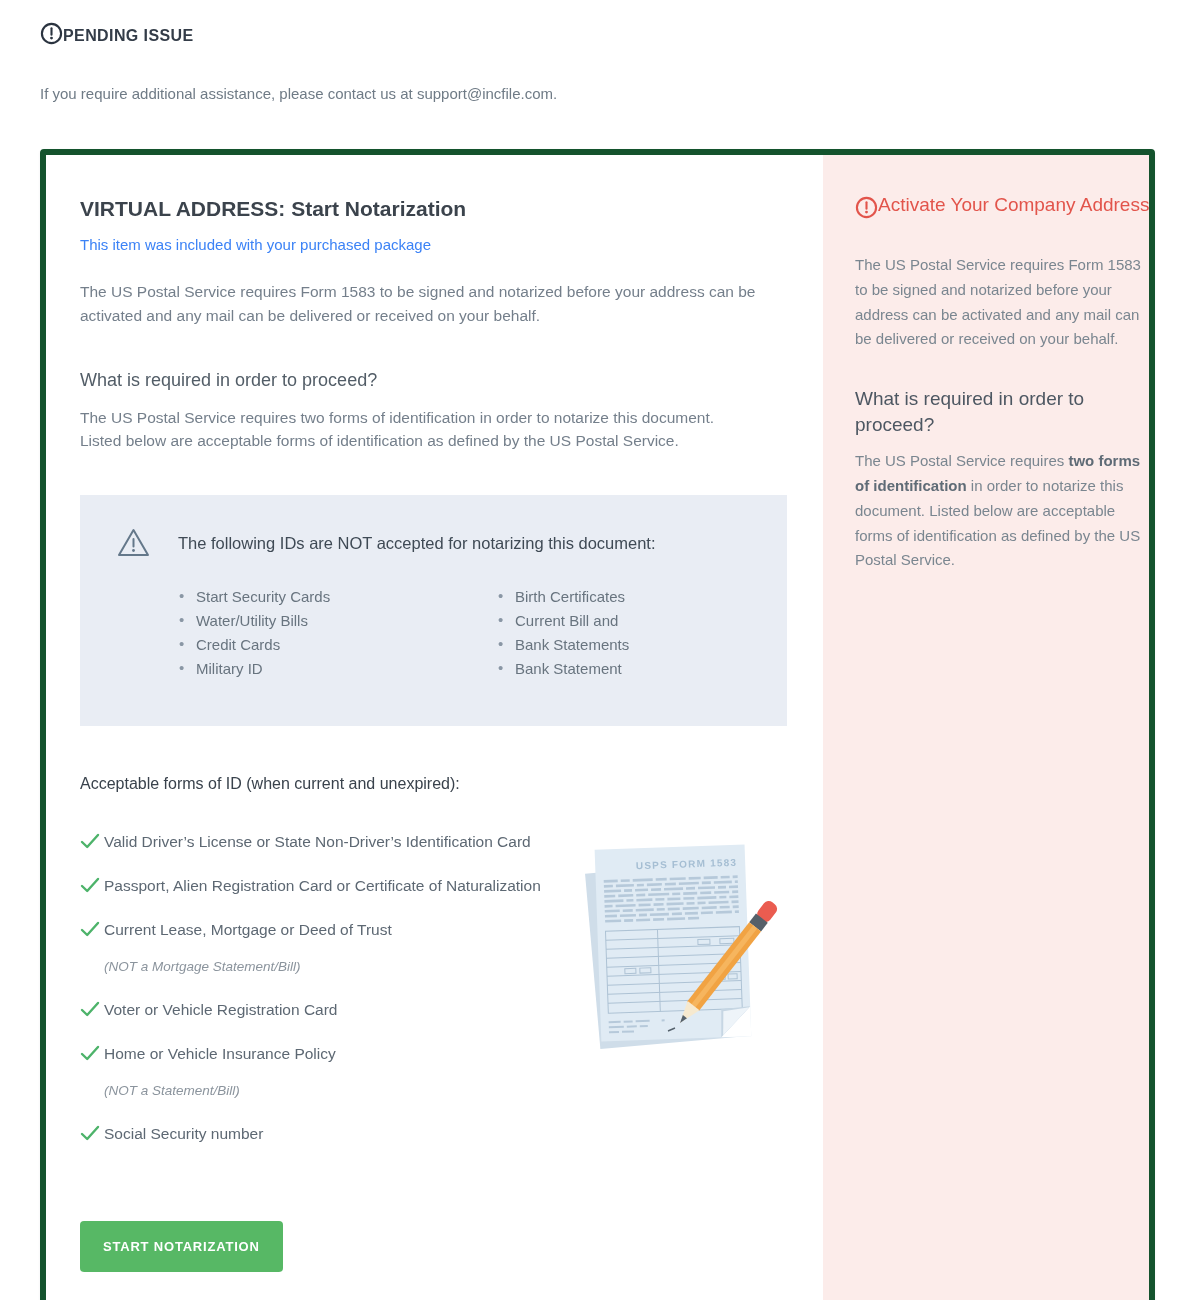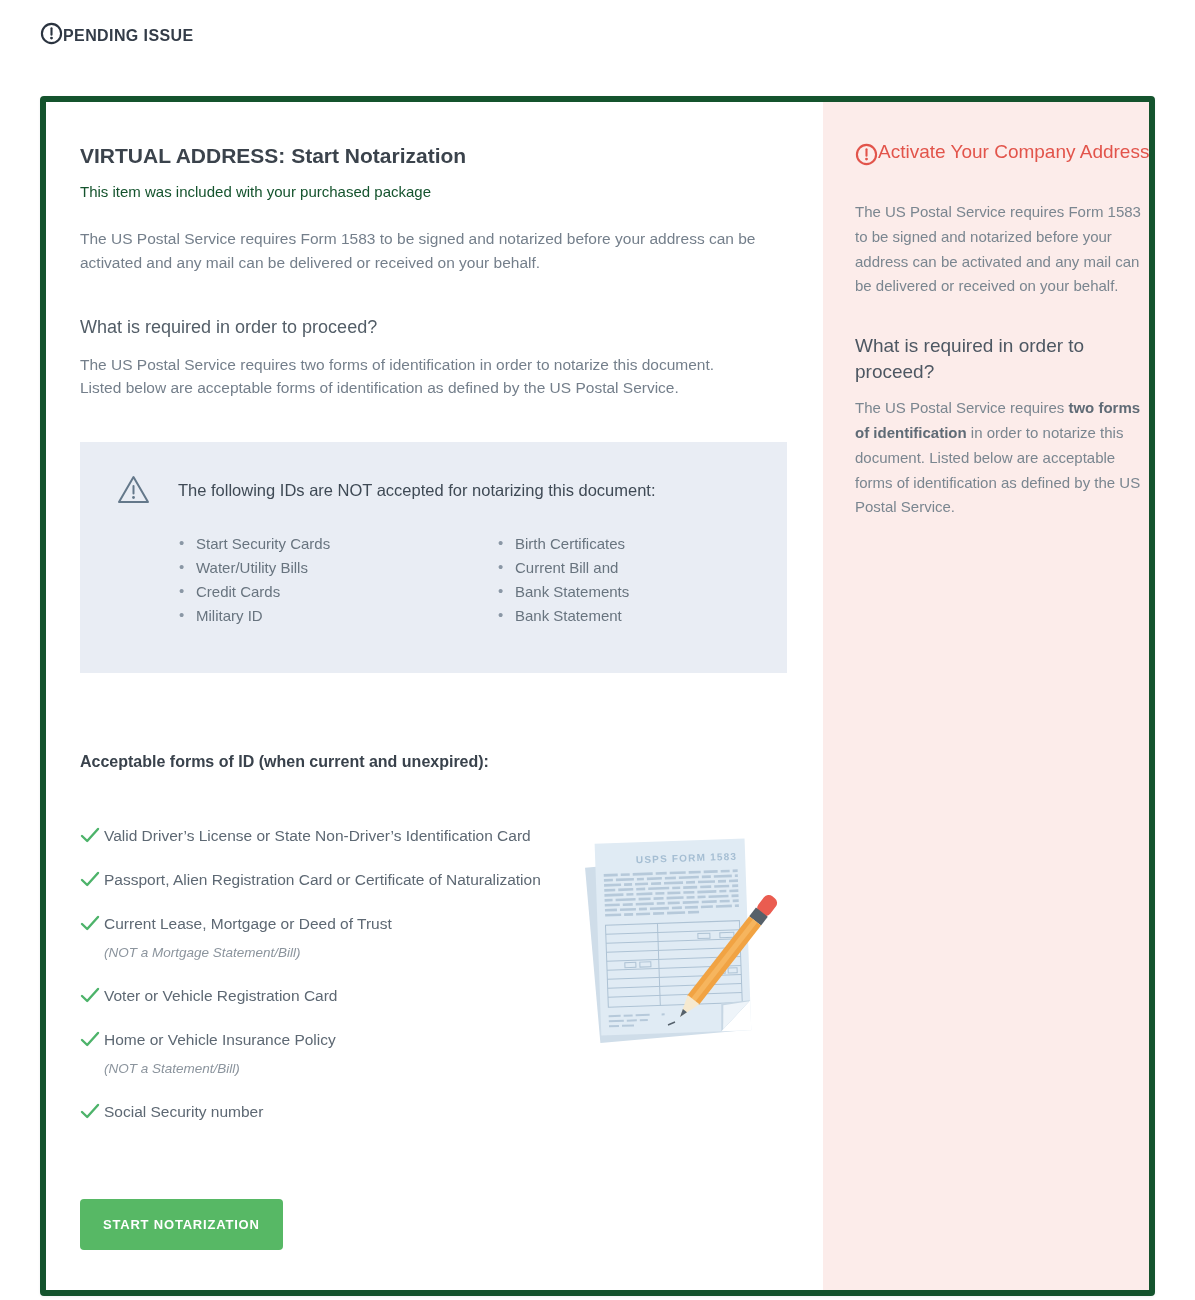--- a/index.html
+++ b/index.html
@@ -13,43 +13,43 @@
 
   .assist-text { margin:36px 40px 0; font-size:15px; color:#6f7b86; }
 
   
   .card { margin:47px 40px 28px; display:flex; border:6px solid #14532d; border-radius:4px;
           box-shadow:0 1px 3px rgba(60,70,80,.07); min-height:1118px; overflow:hidden; background:#fff; }
   .card-main { flex:1; padding:42px 36px 40px 34px; }
 
   
   .main-title { font-size:21px; font-weight:bold; color:#3b434c; margin-bottom:15px; }
-  .main-subtitle { font-size:15px; color:#14532d; margin-bottom:27px; }
+  .main-subtitle { font-size:15px; color:#3b82f6; margin-bottom:27px; }
   .main-intro { font-size:15.5px; color:#747f8b; line-height:1.55; margin-bottom:42px; max-width:690px; }
   .section-heading { font-size:18px; font-weight:400; color:#525d67; margin-bottom:15px; }
   .section-text { font-size:15.5px; color:#747f8b; line-height:1.5; margin-bottom:42px; max-width:660px; }
 
   
-  .notice-box { background:#e9edf4; border-radius:0; padding:32px 36px 42px; margin-bottom:80px; }
+  .notice-box { background:#e9edf4; border-radius:0; padding:32px 36px 42px; margin-bottom:49px; }
   .notice-head { display:flex; align-items:flex-start; gap:27px; }
   .notice-title { font-size:16.5px; color:#3f4a55; padding-top:7px; }
   .notice-cols { display:flex; margin-top:26px; padding-left:63px; }
   .notice-col { list-style:none; }
   .notice-col.left { width:319px; }
   .notice-col li { font-size:15px; color:#68747f; margin-bottom:7px; padding-left:17px; position:relative; }
   .notice-col li::before { content:"•"; position:absolute; left:0; top:-1px; color:#8a97a5; }
 
   
-  .accept-heading { font-size:16px; font-weight:bold; color:#39424c; margin-bottom:52px; }
+  .accept-heading { font-size:16px; font-weight:normal; color:#39424c; margin-bottom:36px; }
   .accept-row { display:flex; align-items:flex-start; }
   .checklist { width:500px; }
   .check-item { display:flex; gap:4px; margin-bottom:19px; }
   .check-icon { flex-shrink:0; margin-top:4px; }
   .check-label { font-size:15.5px; color:#5d6873; line-height:1.62; }
-  .check-note { display:block; font-size:13.5px; font-style:italic; color:#8b949d; margin-top:6px; }
+  .check-note { display:block; font-size:13.5px; font-style:italic; color:#8b949d; margin-top:14px; }
 
   .illus-wrap { margin-left:auto; margin-top:6px; margin-right:2px; }
 
   
   .start-btn { display:inline-block; margin-top:56px; background:#57b865; color:#ffffff; border:none;
                border-radius:4px; padding:18px 23px; font-family:"Liberation Sans", sans-serif;
                font-size:13px; font-weight:bold; letter-spacing:.8px; cursor:pointer; }
 
   
   .card-side { width:369px; flex-shrink:0; background:#fcecea; padding:38px 36px 30px 32px; }
@@ -69,20 +69,21 @@
     <span>
       <svg width="23" height="23" viewBox="0 0 24 24">
         <circle cx="12" cy="12" r="10" fill="none" stroke="#2b3440" stroke-width="2.2"></circle>
         <line x1="12" y1="6.6" x2="12" y2="13.2" stroke="#2b3440" stroke-width="2.2" stroke-linecap="round"></line>
         <circle cx="12" cy="16.8" r="1.5" fill="#2b3440"></circle>
       </svg>
     </span>
     <span class="title">PENDING ISSUE</span>
   </div>
 
+  <p class="assist-text">If you require additional assistance, please contact us at support@incfile.com.</p>
 
   <div class="card">
 
     <div class="card-main">
       <h1 class="main-title">VIRTUAL ADDRESS: Start Notarization</h1>
       <p class="main-subtitle">This item was included with your purchased package</p>
       <p class="main-intro">The US Postal Service requires Form 1583 to be signed and notarized before your address can be activated and any mail can be delivered or received on your behalf.</p>
 
       <h2 class="section-heading">What is required in order to proceed?</h2>
       <p class="section-text">The US Postal Service requires two forms of identification in order to notarize this document. Listed below are acceptable forms of identification as defined by the US Postal Service.</p>

